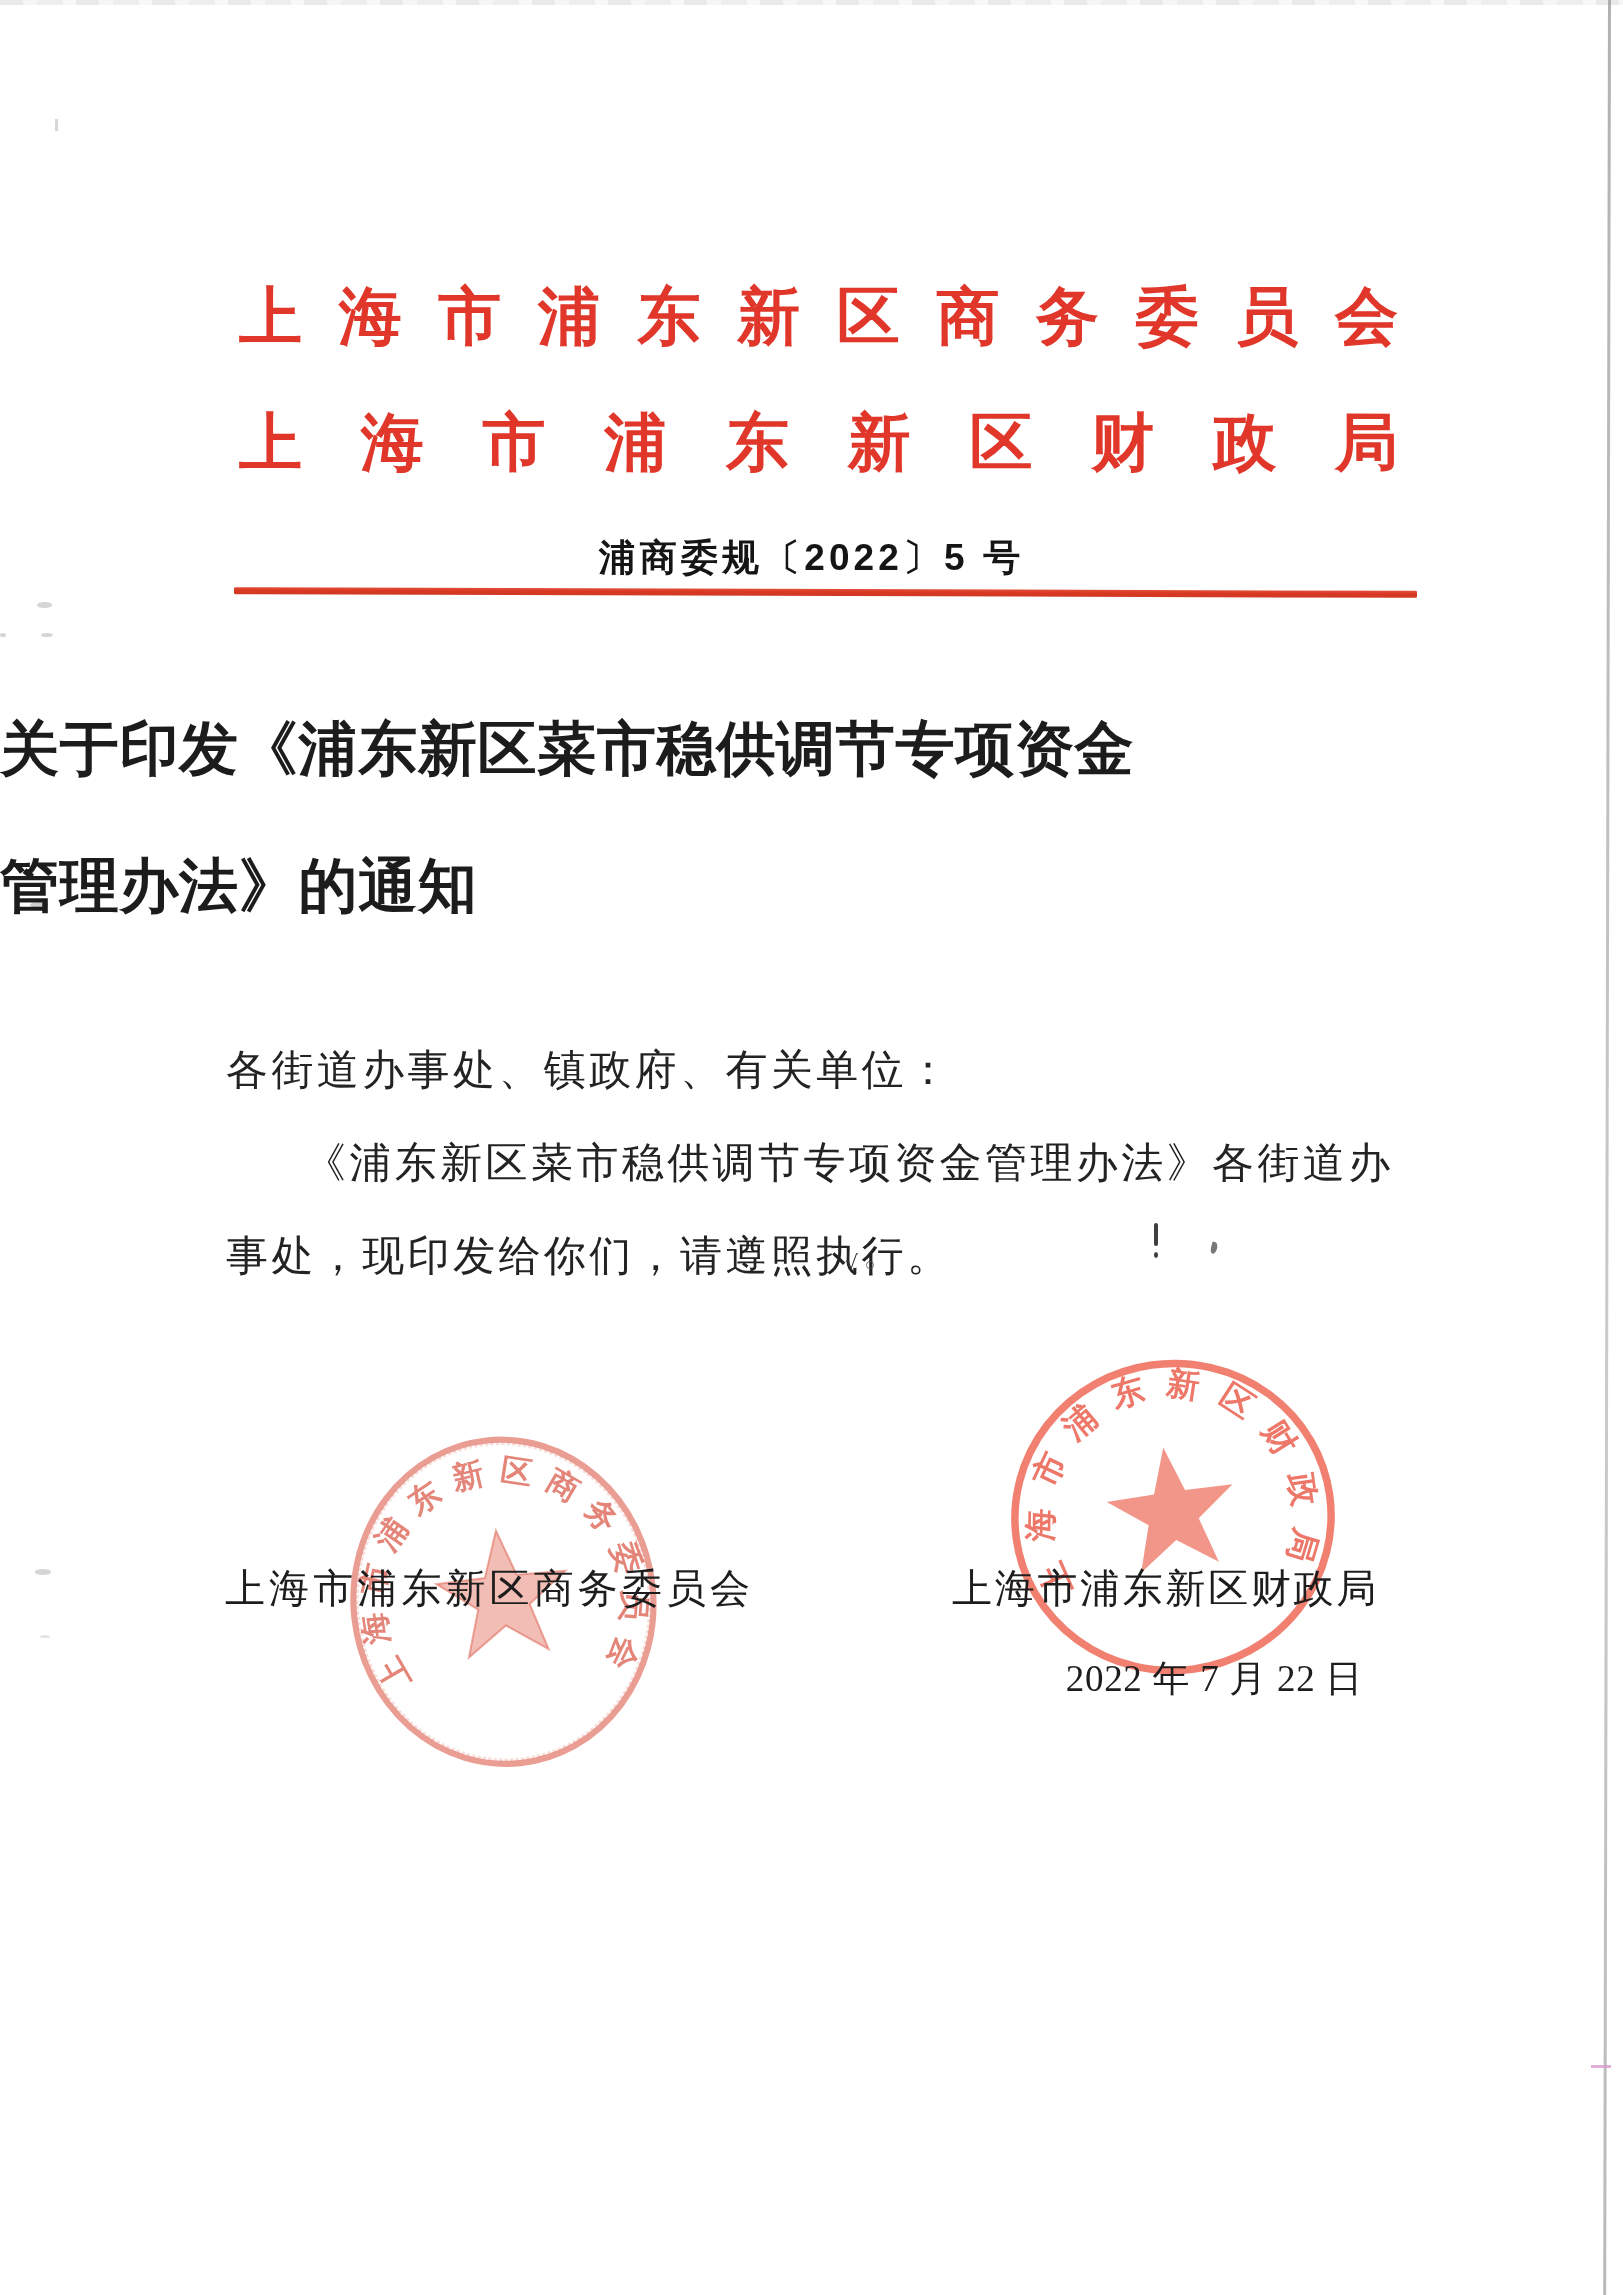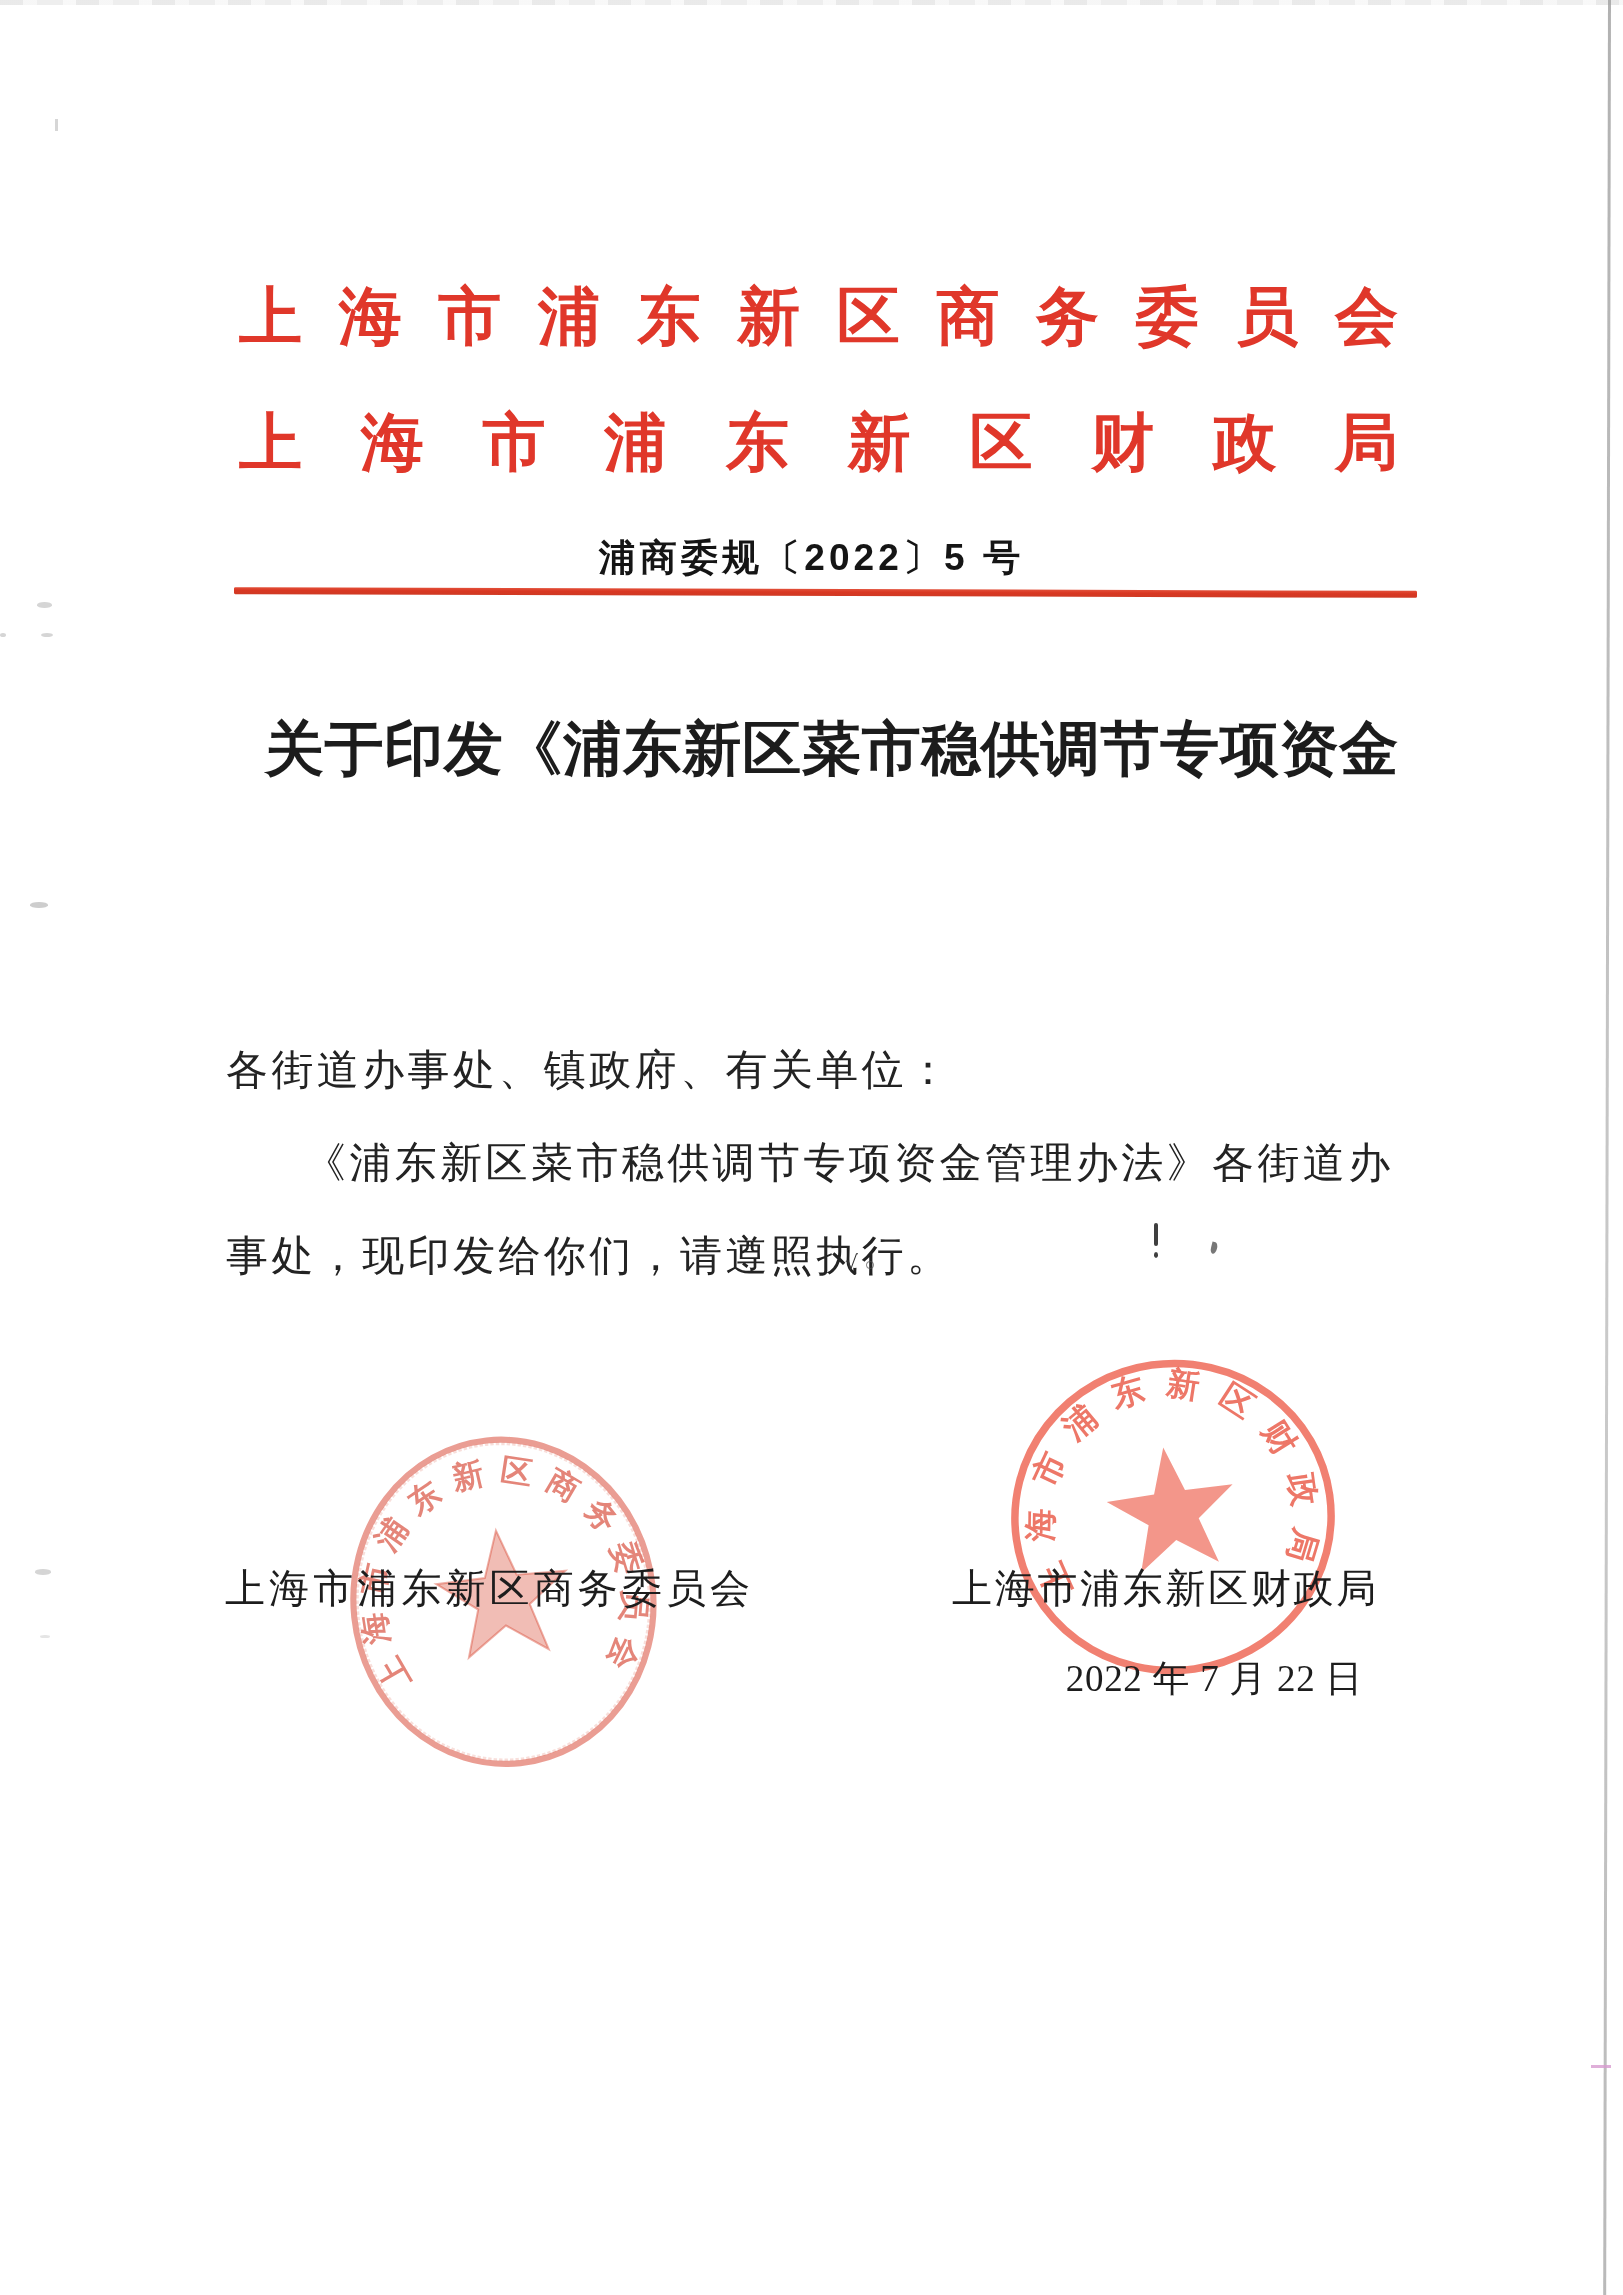--- a/index.html
+++ b/index.html
@@ -56,21 +56,21 @@
     color:#151515;line-height:1.2;
   }
   .red-rule{
     left:234px;top:589px;width:1183px;height:6.8px;
     background:linear-gradient(180deg,#e2503a,#d93722 45%,#cf3a24);
     transform:rotate(0.18deg);border-radius:1.4px;
   }
 
   
   .title-line{
-    left:0;width:1399px;text-align:right;
+    left:0;width:1399px;text-align:left;
     font-size:59px;font-weight:700;color:#1c1c1c;
     line-height:75px;letter-spacing:0.7px;
   }
   .title-line.t1{top:712px;}
   .title-line.t2{top:849px;}
 
   
   .body-text{
     left:226px;top:1024px;width:1174px;
     font-size:42px;line-height:93px;letter-spacing:3.4px;
@@ -134,20 +134,21 @@
       <span>新</span>
       <span>区</span>
       <span>财</span>
       <span>政</span>
       <span>局</span>
     </div>
   <div class="abs doc-number">浦商委规〔2022〕5 号</div>
   <div class="abs red-rule"></div>
 
   <div class="abs title-line t1">关于印发《浦东新区菜市稳供调节专项资金</div>
+  <div class="abs title-line t2">管理办法》的通知</div>
 
   <div class="abs body-text">
     <div class="salutation">各街道办事处、镇政府、有关单位：</div>
     <div class="paragraph">《浦东新区菜市稳供调节专项资金管理办法》各街道办事处，现印发给你们，请遵照执行。</div>
   </div>
 
   <div class="abs exclaim-bar"></div>
   <div class="abs exclaim-dot"></div>
   <div class="abs comma-mark"></div>
   <div class="abs check-mark">√</div>

